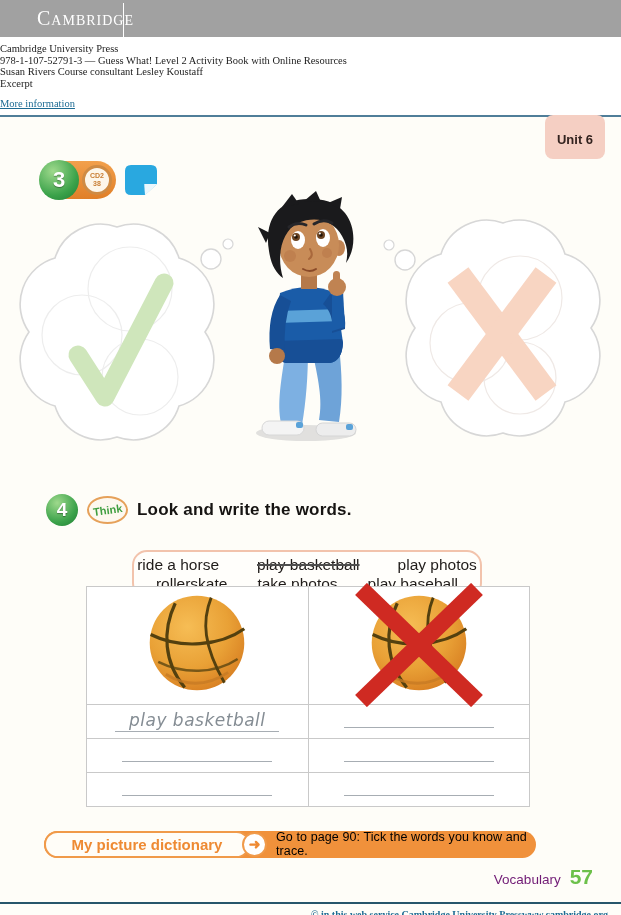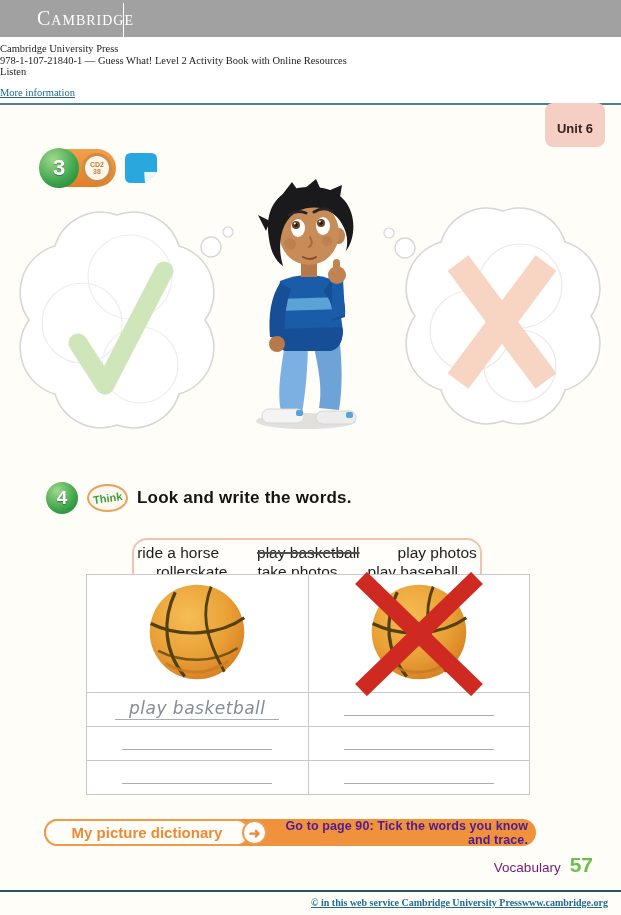--- a/index.html
+++ b/index.html
@@ -79,21 +79,21 @@
   
   .dict-bar { position:absolute; top:714px; left:44px; width:492px; height:27px;
               background:#f0913b; border-radius:14px; }
   .dict-left { position:absolute; left:0; top:0; width:206px; height:27px; background:#fffdf8;
                border:2px solid #f09a4a; border-radius:14px; display:flex; align-items:center;
                justify-content:center; color:#ee8a33; font-weight:bold; font-size:15px; }
   .dict-arrow { position:absolute; left:198px; top:1px; width:25px; height:25px; border-radius:50%;
                 background:#fff; border:2px solid #f09a4a; display:flex; align-items:center;
                 justify-content:center; color:#ee8a33; font-weight:bold; font-size:14px; }
   .dict-text { position:absolute; left:232px; top:0; right:8px; height:27px; display:flex;
-               align-items:center; color:#4c1d95; font-weight:bold; font-size:12.5px; letter-spacing:.1px;text-align:right; }
+               align-items:center; color:#000000; font-weight:normal; font-size:12.5px; letter-spacing:.1px; }
 
   
   .vocab { position:absolute; top:748px; right:28px; display:flex; align-items:baseline; gap:9px; }
   .vocab .sec { font-size:13.5px; color:#701a75; }
   .vocab .num { font-size:21px; font-weight:bold; color:#6cc04a; }
 
   .bottom-rule { position:absolute; top:785px; left:0; width:621px; height:2px; background:#27566b; }
   .bottom-links { position:absolute; top:792px; left:27px; right:13px; display:flex;
                   justify-content:flex-end; font-family:"Liberation Serif", serif;
                   font-size:10px; font-weight:bold; }
@@ -104,22 +104,23 @@
 
 <div class="canvas">
 
   <div class="top-bar">
     <span class="brand">Cambridge</span>
     <div class="brand-divider"></div>
   </div>
 
   <div class="excerpt">
     <p>Cambridge University Press</p>
-    <p>978-1-107-21840-1 — Guess What! Level 2 Activity Book with Online Resources</p>
-    <p>Listen</p>
+    <p>978-1-107-52791-3 — Guess What! Level 2 Activity Book with Online Resources</p>
+    <p>Susan Rivers Course consultant Lesley Koustaff</p>
+    <p>Excerpt</p>
     <a class="link" href="#">More information</a>
   </div>
   <div class="top-rule"></div>
 
   <div class="page">
 
     <div class="unit-tab">
       <span>Unit 6</span>
     </div>
 

